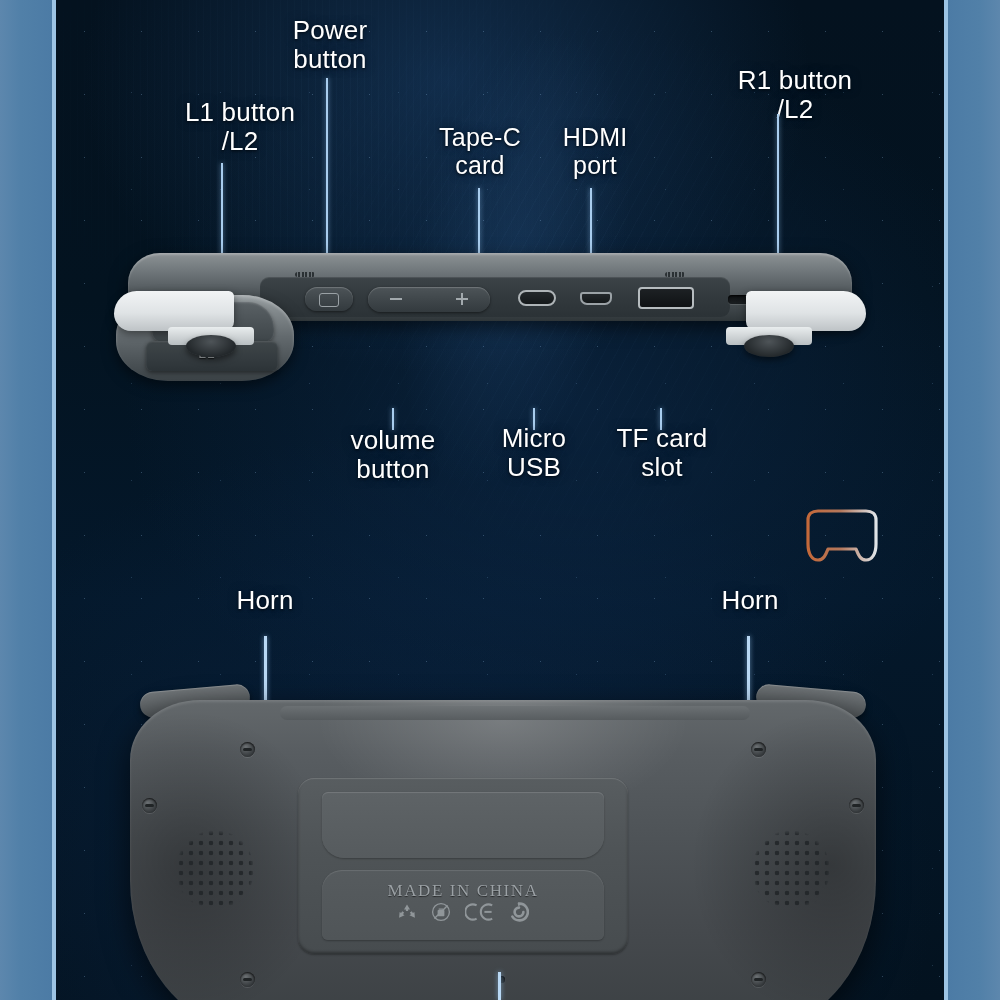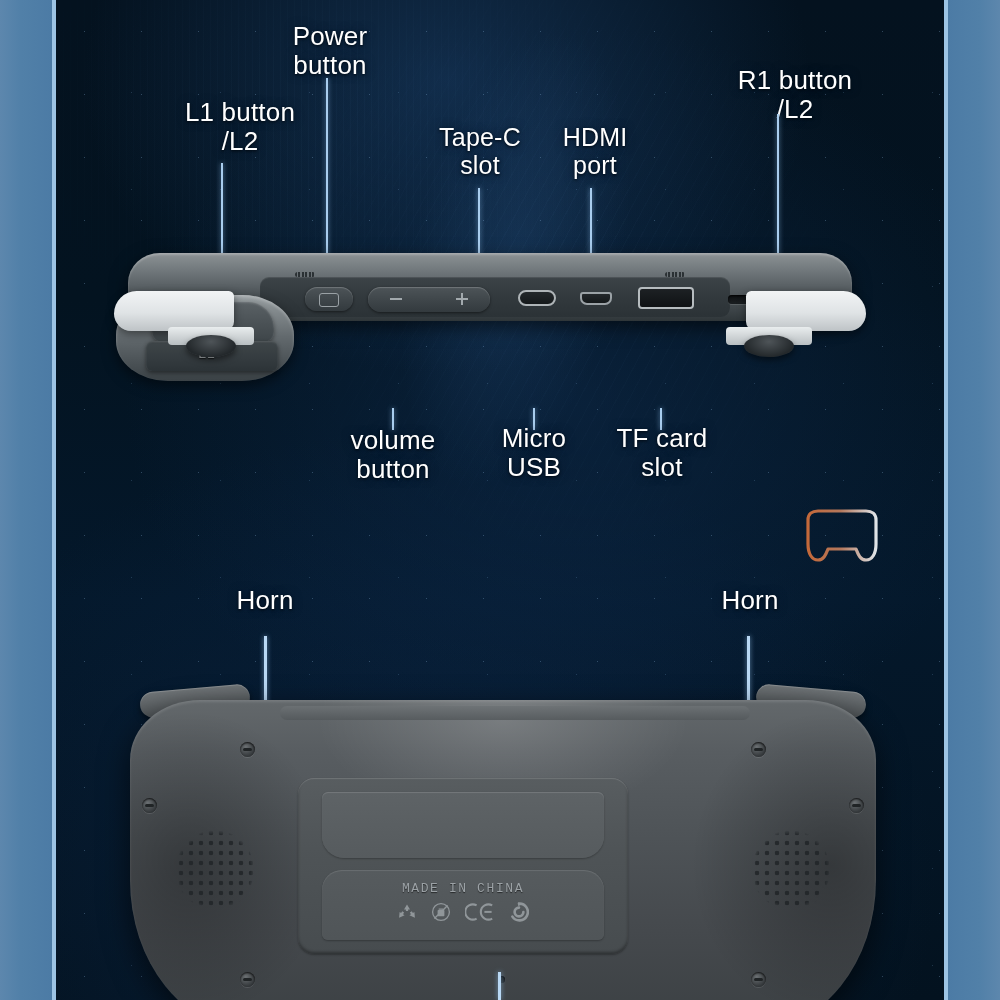--- a/index.html
+++ b/index.html
@@ -179,22 +179,22 @@
   .panel-upper{position:absolute;left:24px;top:14px;width:282px;height:66px;
      border-radius:6px 6px 22px 22px;
      background:linear-gradient(180deg,#5e6366 0%,#565b5e 100%);
      box-shadow:inset 0 1px 1px rgba(255,255,255,.14),0 1px 2px rgba(0,0,0,.28);}
   .panel-lower{position:absolute;left:24px;top:92px;width:282px;height:70px;
      border-radius:20px 20px 6px 6px;
      background:linear-gradient(180deg,#565b5e 0%,#505558 100%);
      box-shadow:inset 0 1px 1px rgba(255,255,255,.12),0 1px 2px rgba(0,0,0,.28);}
 
   .made-text{position:absolute;left:0;top:103px;width:330px;text-align:center;
-     color:#9ba1a5;font-size:13px;letter-spacing:1.6px;
-     font-family:Liberation Mono, monospace;
+     color:#9ba1a5;font-size:17px;letter-spacing:1.6px;
+     font-family:Liberation Serif, serif;
      text-shadow:0 1px 1px rgba(0,0,0,.55);}
   .marks{position:absolute;left:0;top:124px;width:330px;
      display:flex;justify-content:center;align-items:center;gap:14px;}
   .marks svg{display:block;opacity:.85;}
 
   .mic-hole{position:absolute;left:368px;top:276px;width:7px;height:7px;border-radius:50%;
      background:radial-gradient(circle,#191d1f,#2e3336);box-shadow:inset 0 1px 2px #000;}
 </style>
 </head>
 <body>
@@ -206,26 +206,26 @@
     <div class="mesh"></div>
     <div class="glowband"></div>
     <div class="speckle"></div>
   </div>
 
   <div class="frame-edge left"></div>
   <div class="frame-hair left"></div>
   <div class="frame-edge right"></div>
   <div class="frame-hair right"></div>
 
-  <div class="lbl big" style="left:240px;top:22px;width:180px;">Power
+  <div class="lbl big" style="left:240px;top:16px;width:180px;">Power
 button</div>
   <div class="lbl big" style="left:125px;top:98px;width:230px;">L1 button
 /L2</div>
   <div class="lbl" style="left:400px;top:124px;width:160px;">Tape-C
-slot</div>
+card</div>
   <div class="lbl" style="left:525px;top:124px;width:140px;">HDMI
 port</div>
   <div class="lbl big" style="left:680px;top:66px;width:230px;">R1 button
 /L2</div>
 
   <div class="lead" style="left:326px;top:78px;height:184px;"></div>
   <div class="lead" style="left:221px;top:163px;height:110px;"></div>
   <div class="lead" style="left:478px;top:188px;height:100px;"></div>
   <div class="lead" style="left:590px;top:188px;height:105px;"></div>
   <div class="lead" style="left:777px;top:114px;height:158px;"></div>

